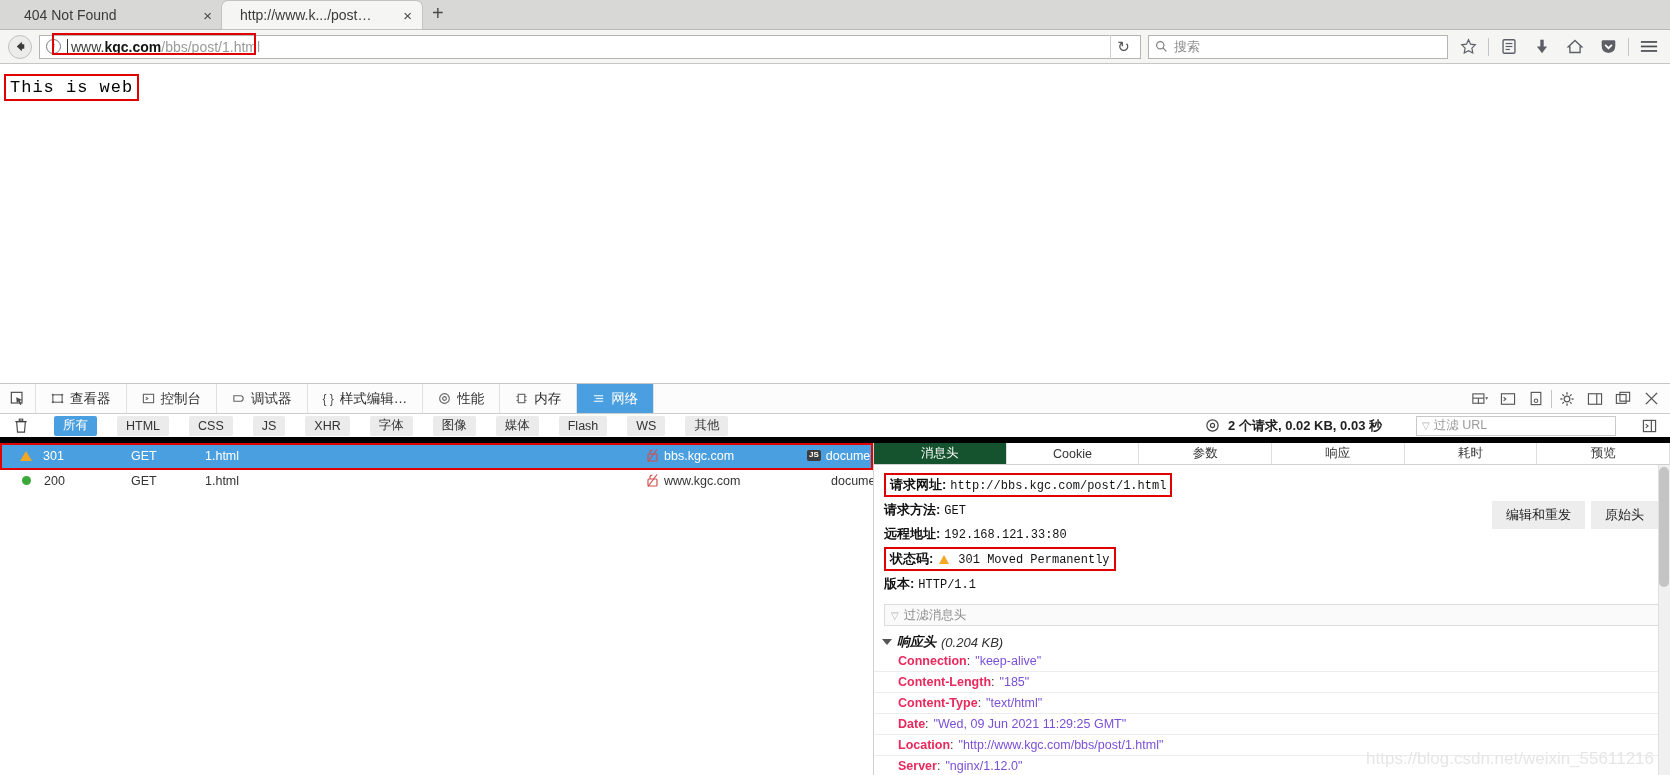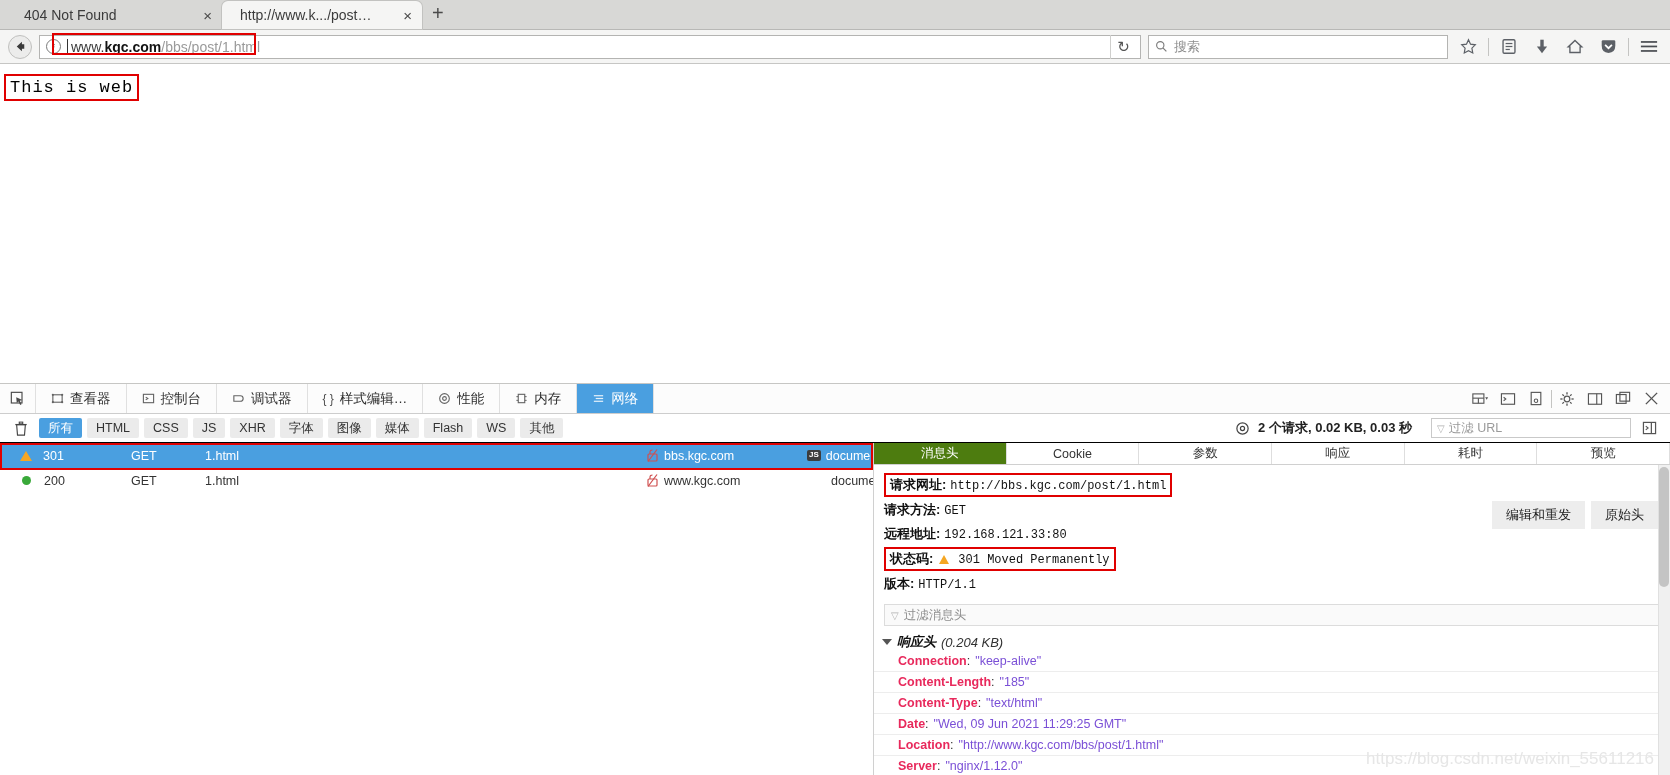--- a/index.html
+++ b/index.html
@@ -211,25 +211,25 @@
   .dt-tab .gi { font-size: 12px; opacity: .85; display:flex; align-items:center;}
   .dt-spacer { flex: 1; border-right: 1px solid transparent; }
   .dt-right {
     display: flex; align-items: center; gap: 2px; padding-right: 6px;
   }
   .dt-right .toolicon { color: #555; }
 
   .dt-filterbar {
     height: 29px;
     background: #fff;
-    border-bottom: 1px solid #000000;
+    border-bottom: 6px solid #000000;
     display: flex;
     align-items: center;
     padding: 0 8px;
-    gap: 5px;
+    gap: 20px;
     flex: none;
   }
   .trash { color: #444; font-size: 14px; padding: 0 6px; cursor: pointer; }
   .chip {
     height: 20px;
     padding: 0 9px;
     display: flex; align-items: center;
     background: #ebebeb;
     color: #333;
     font-size: 12.5px;
@@ -348,21 +348,21 @@
     font-size: 12.5px;
     flex: none;
   }
   .nd-tab {
     flex: 1;
     display: flex; align-items: center; justify-content: center;
     border-right: 1px solid #dedede;
     color: #333;
     cursor: pointer;
   }
-  .nd-tab.active { background: #4d7c0f; color: #fff; }
+  .nd-tab.active { background: #14532d; color: #fff; }
   .nd-scroll { flex: 1; overflow: hidden; position: relative; }
   .nd-summary { padding: 7px 0 2px 10px; position: relative; }
   .nd-line {
     display: flex; align-items: baseline;
     font-size: 13px;
     padding: 2px 0;
     line-height: 1.5;
     white-space: nowrap;
   }
   .nd-line .lbl { font-weight: bold; color: #111; }

